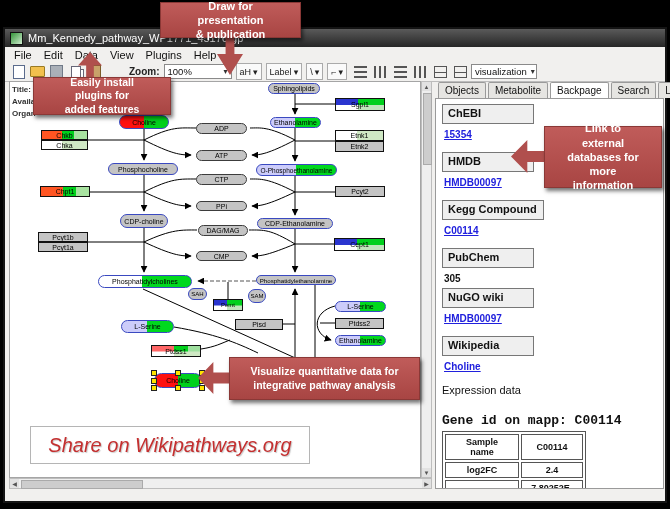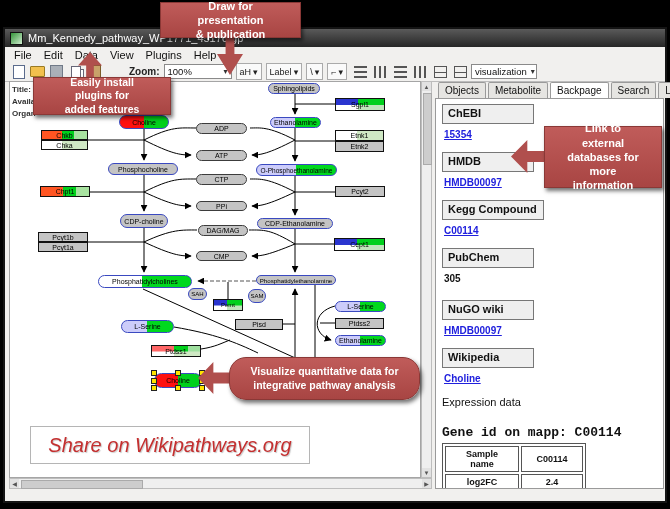--- a/index.html
+++ b/index.html
@@ -77,21 +77,21 @@
   .rpanel{position:absolute;left:427px;top:52px;width:235px;height:408px;}
   .tabs{position:absolute;left:0;top:0;width:100%;height:17px;display:flex;align-items:flex-end;padding-left:6px;box-sizing:border-box;}
   .tab{font-size:10px;color:#111;background:#e6e5e2;border:1px solid #9a9a9a;border-bottom:none;
     border-radius:2px 2px 0 0;padding:2px 6px 2px 6px;margin-right:2px;}
   .tab.active{background:#fff;position:relative;top:1px;padding-bottom:3px;}
   .pcontent{position:absolute;left:3px;top:17px;width:229px;height:391px;background:#fff;
     border:1px solid #9a9a9a;box-sizing:border-box;padding:5px 0 0 6px;overflow:hidden;}
   .bp-head{width:fit-content;min-width:92px;border:1px solid #777;background:#efefef;font-weight:bold;
     font-size:11px;color:#111;padding:2px 6px 4px 5px;box-sizing:border-box;}
   .bp-link{display:block;width:fit-content;margin:5px 0 12px 2px;font-size:10px;font-weight:bold;color:#2020dd;text-decoration:underline;}
-  .bp-val{display:block;margin:5px 0 16px 2px;font-size:10px;font-weight:bold;color:#111;}
+  .bp-val{display:block;margin:5px 0 4px 2px;font-size:10px;font-weight:bold;color:#111;}
   .exp-head{font-size:11px;font-weight:normal;color:#111;margin-top:3px;}
   .geneid{font-size:13px;font-weight:bold;color:#111;margin-top:17px;font-family:Liberation Mono, monospace;}
   table.exp{border-collapse:separate;border-spacing:2px;border:1px solid #555;margin-top:3px;background:#fff;}
   table.exp td{border:1px solid #555;font-size:9px;font-weight:bold;color:#111;text-align:center;padding:2px 7px;}
   td.c1{width:58px;} td.c2{width:46px;}
 
   
   .callout{position:absolute;background:linear-gradient(#c05c5a,#a84543);border:1px solid #8a3836;
     color:#fff;font-weight:bold;font-size:10.5px;line-height:1.3;display:flex;align-items:center;justify-content:center;
     text-align:center;white-space:pre-line;z-index:30;padding:2px 19px;box-sizing:border-box;
@@ -336,17 +336,17 @@
 
   <div class="callout" style="left:33px;top:77px;width:138px;height:38px;">Easily install plugins for
 added features</div>
   <div class="block-arrow arr-up" style="left:78px;top:52px;width:24px;height:26px;"></div>
 
   <div class="callout" style="left:544px;top:126px;width:118px;height:62px;font-size:11px;">Link  to external
 databases  for
 more information</div>
   <div class="block-arrow arr-left" style="left:511px;top:140px;width:34px;height:33px;"></div>
 
-  <div class="callout" style="left:229px;top:357px;width:191px;height:43px;border-radius:17px;">Visualize quantitative data  for
+  <div class="callout" style="left:229px;top:357px;width:191px;height:43px;">Visualize quantitative data  for
 integrative pathway analysis</div>
   <div class="block-arrow arr-left" style="left:198px;top:362px;width:32px;height:32px;"></div>
 
 </div>
 
 </body></html>

